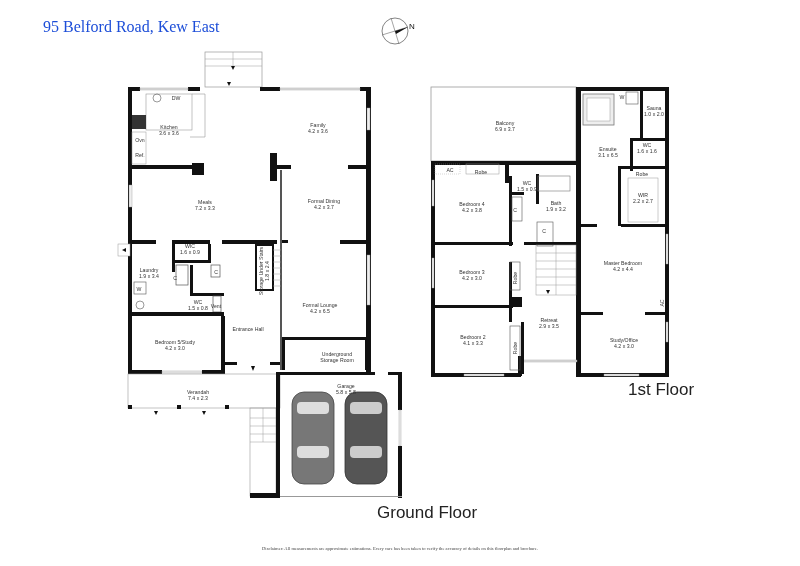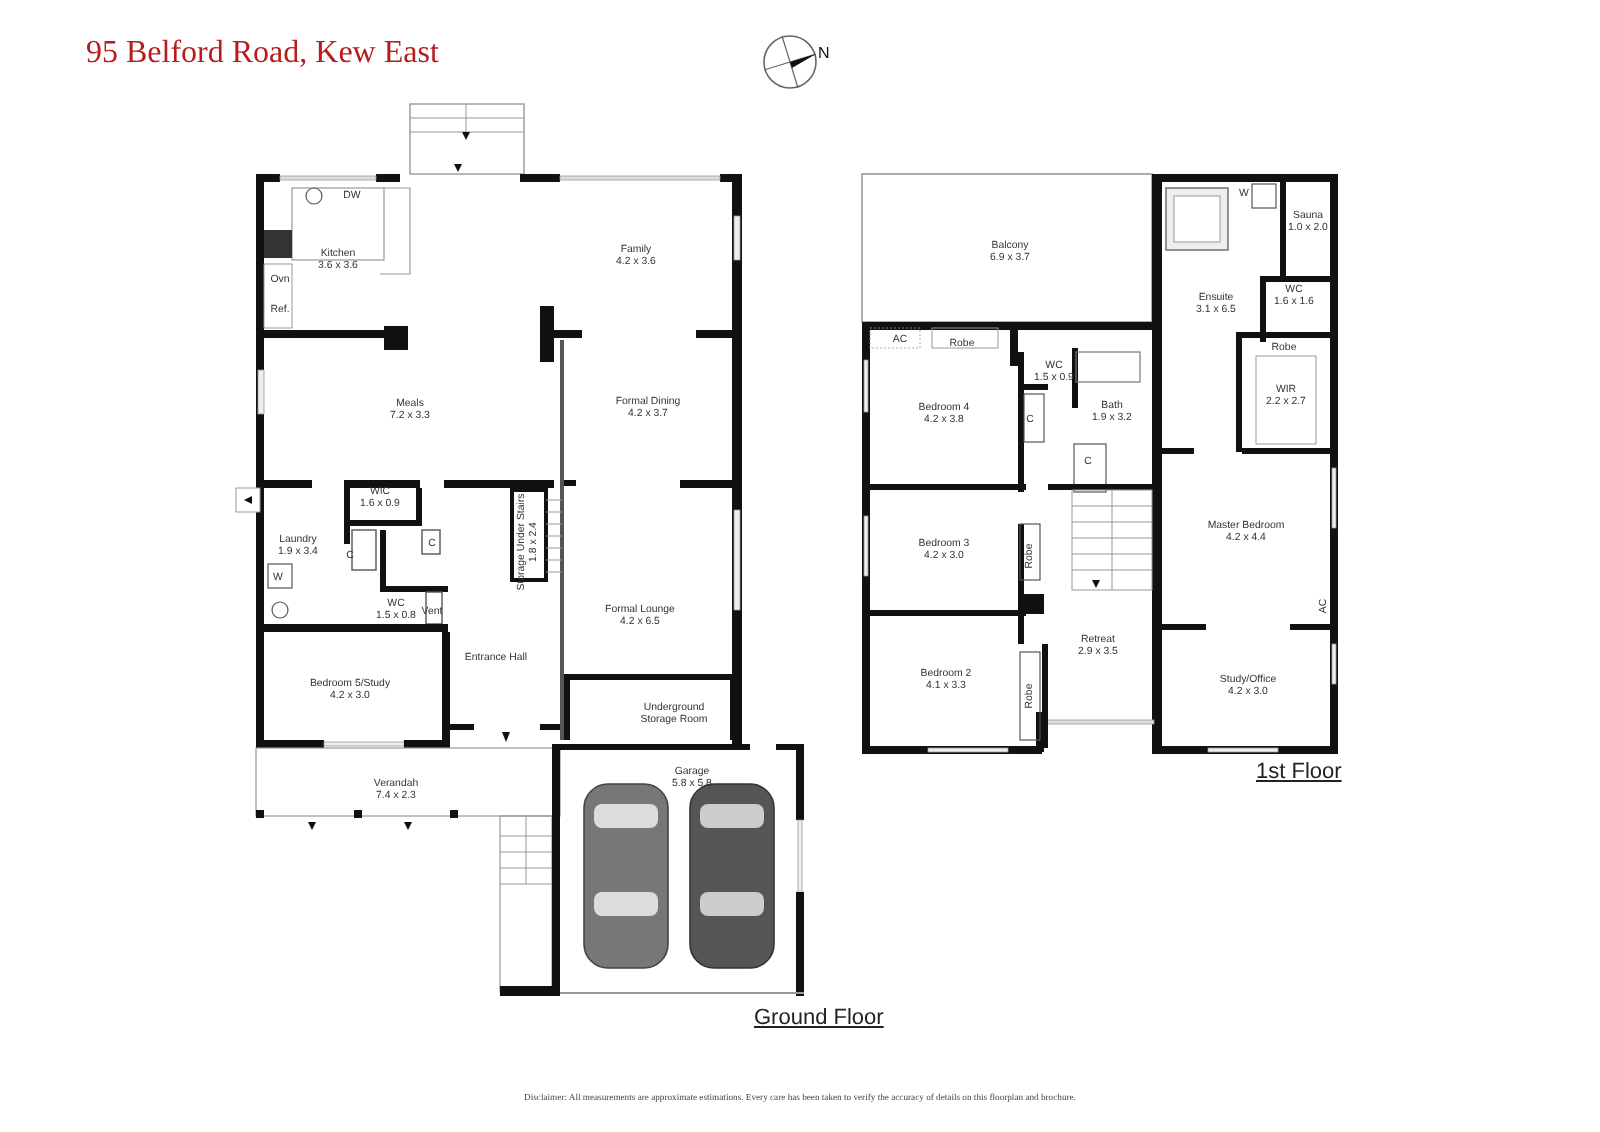--- a/index.html
+++ b/index.html
@@ -1,23 +1,23 @@
 <!DOCTYPE html>
 <html><head>
 <meta charset="utf-8">
 <style>
   html, body { margin:0; padding:0; background:#ffffff; }
   body { width:800px; height:566px; position:relative; overflow:hidden; font-family:"Liberation Sans", sans-serif; color:#222; }
-  .title { position:absolute; left:43px; top:18px; font-family:"Liberation Serif", serif; font-size:16px; color:#b91c1c; }
+  .title { position:absolute; left:43px; top:18px; font-family:"Liberation Serif", serif; font-size:16px; color:#1d4ed8; }
   .compass { position:absolute; left:380px; top:16px; width:36px; height:36px; }
   svg.plan { position:absolute; left:0; top:0; }
   .lbl { position:absolute; transform:translate(-50%,-50%); text-align:center; font-size:5.2px; line-height:6px; color:#333; white-space:nowrap; }
   .lbl .dim { display:block; }
   .lbl.vert { transform:translate(-50%,-50%) rotate(-90deg); }
-  .floor-title { position:absolute; font-size:11px; color:#222;text-decoration:underline; }
+  .floor-title { position:absolute; font-size:17px; color:#222; }
   .disclaimer { position:absolute; left:0; width:800px; top:546px; text-align:center; font-family:"Liberation Serif", serif; font-size:4.6px; color:#444; }
 </style>
 </head>
 <body>
 
 <div class="title">95 Belford Road, Kew East</div>
 
 <svg class="compass" viewBox="0 0 36 36">
   <circle cx="15" cy="15" r="13" fill="none" stroke="#666" stroke-width="0.8"></circle>
   <line x1="2" y1="19" x2="28" y2="11" stroke="#666" stroke-width="0.6"></line>

